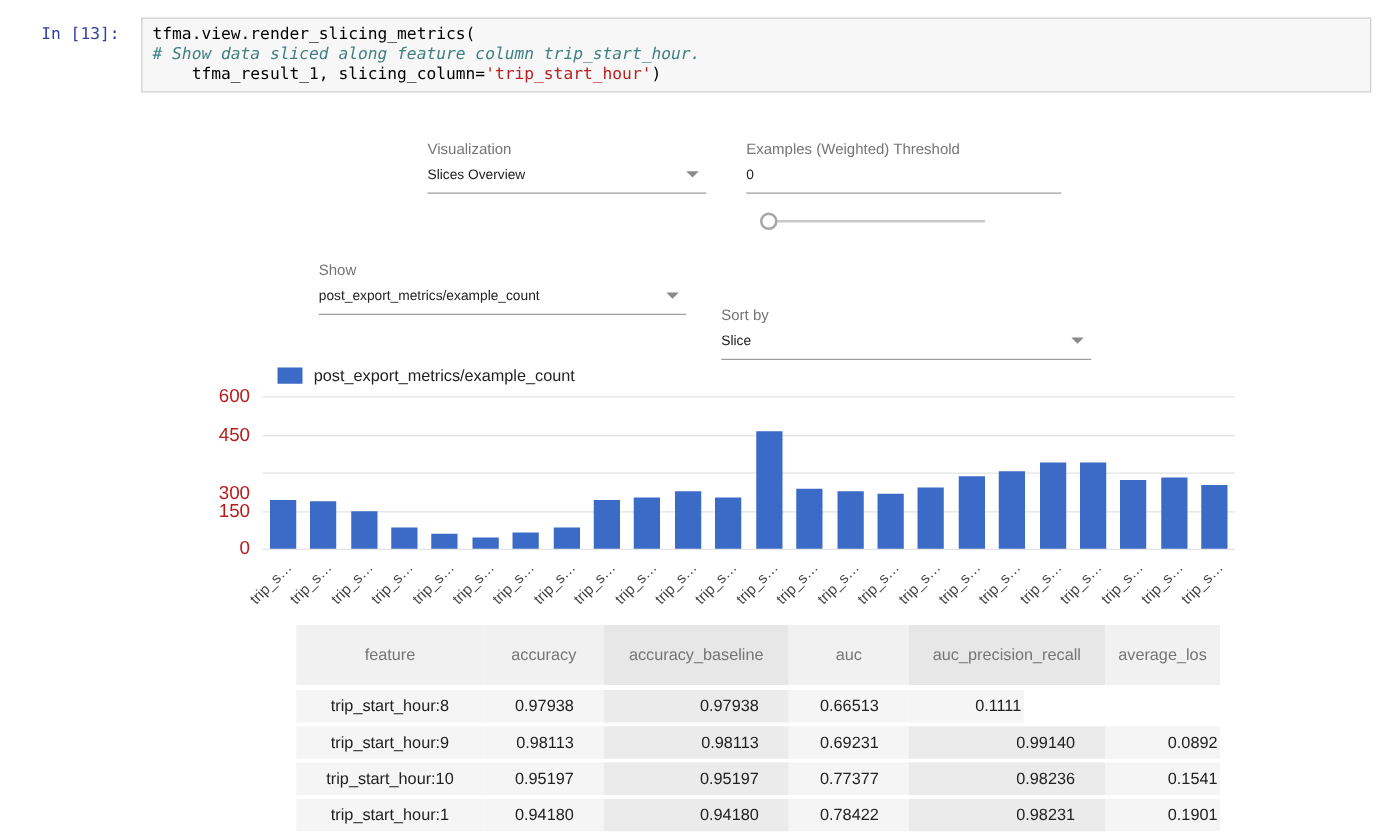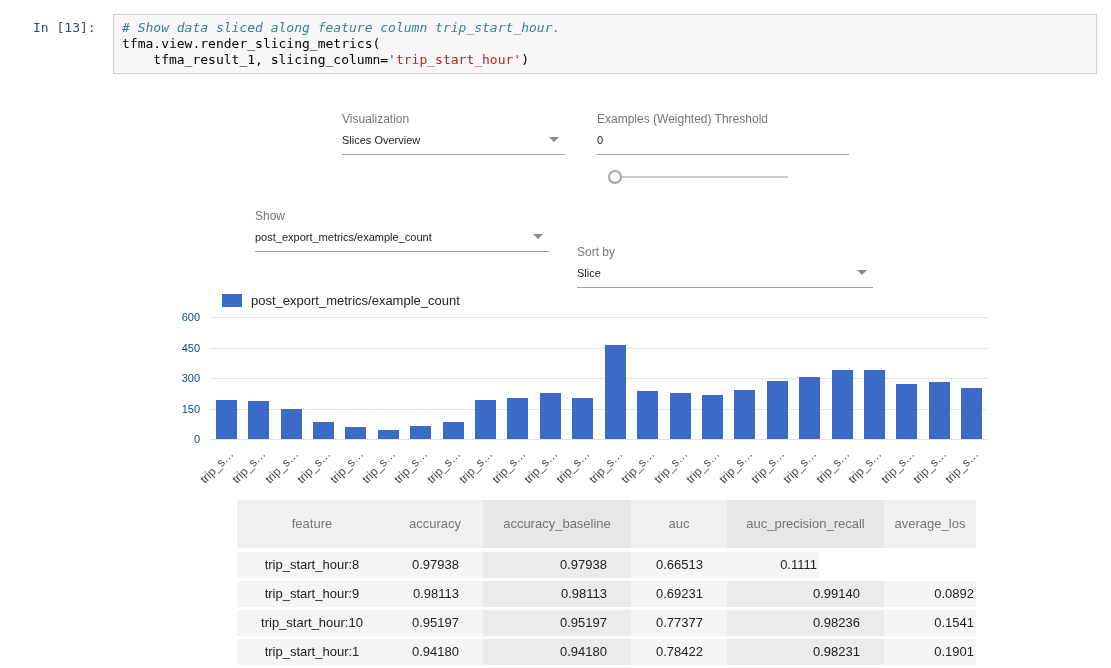--- a/index.html
+++ b/index.html
@@ -33,21 +33,21 @@
   .slider{position:absolute;left:608px;top:170px;width:180px;height:14px;}
   .slider .track{position:absolute;left:10px;right:0;top:6px;height:2px;background:#c9c9c9;cursor:pointer;}
   .slider .knob{position:absolute;left:0;top:0;width:10px;height:10px;border:2px solid #a6a6a6;
                 border-radius:50%;background:#fff;cursor:pointer;}
 
   
   .legend{position:absolute;left:222px;top:293px;display:flex;align-items:center;gap:9px;
           font-size:13px;color:#222;}
   .swatch{width:20px;height:13px;flex:0 0 auto;}
   .ylabels{position:absolute;left:148px;top:317px;width:52px;height:122px;}
-  .ytick{position:absolute;right:0;transform:translateY(-50%);font-size:11px;color:#0c4a6e;}
+  .ytick{position:absolute;right:0;transform:translateY(-50%);font-size:15px;color:#b91c1c;}
   .plot{position:absolute;left:210px;top:317px;width:778px;height:122px;}
   .gridline{position:absolute;left:0;right:0;height:1px;background:#e3e3e3;}
   .bar{position:absolute;bottom:0;}
   .xlabel{position:absolute;font-size:12px;color:#444;white-space:nowrap;
           transform:rotate(-45deg);transform-origin:100% 0;}
 
   
   .metrics-table{position:absolute;left:237px;top:500px;width:739px;}
   .trow{display:flex;margin-bottom:3px;}
   .trow.header{margin-bottom:4px;border-radius:23px;}
@@ -60,21 +60,21 @@
   .td.last{padding-right:2px;}
 </style>
 </head>
 <body>
 
 <div class="page">
 
   <div class="prompt">In [13]:</div>
 
   <div class="code-cell">
-    <pre class="code" id="code-pre"><div><span class="comment"># Show data sliced along feature column trip_start_hour.</span></div><div><span class="plain">tfma.view.render_slicing_metrics(</span></div><div><span class="plain">    tfma_result_1, slicing_column=</span><span class="string">'trip_start_hour'</span><span class="plain">)</span></div></pre>
+    <pre class="code" id="code-pre"><div><span class="plain">tfma.view.render_slicing_metrics(</span></div><div><span class="comment"># Show data sliced along feature column trip_start_hour.</span></div><div><span class="plain">    tfma_result_1, slicing_column=</span><span class="string">'trip_start_hour'</span><span class="plain">)</span></div></pre>
   </div>
 
   <div class="field f-viz">
     <div class="flabel">Visualization</div>
     <div class="fvalue-row">
       <span class="fvalue">Slices Overview</span>
       <span class="caret"></span>
     </div>
   </div>
 
@@ -107,21 +107,21 @@
   </div>
 
   <div class="legend">
     <span class="swatch" id="legend-swatch" style="background: rgb(59, 107, 199);"></span>
     <span>post_export_metrics/example_count</span>
   </div>
 
   <div class="ylabels" id="ylabels">
       <div class="ytick" style="top: 122px;">0</div>
       <div class="ytick" style="top: 91.5px;">150</div>
-      <div class="ytick" style="top: 61px;">300</div>
+      <div class="ytick" style="top: 78px;">300</div>
       <div class="ytick" style="top: 30.5px;">450</div>
       <div class="ytick" style="top: 0px;">600</div>
     </div>
   <div class="plot" id="plot">
       <div class="gridline" style="top: 122px;"></div>
       <div class="gridline" style="top: 91.5px;"></div>
       <div class="gridline" style="top: 61px;"></div>
       <div class="gridline" style="top: 30.5px;"></div>
       <div class="gridline" style="top: 0px;"></div>
       <div class="bar" style="left: 5.70833px; width: 21px; height: 38.6333px; background: rgb(59, 107, 199);"></div>

